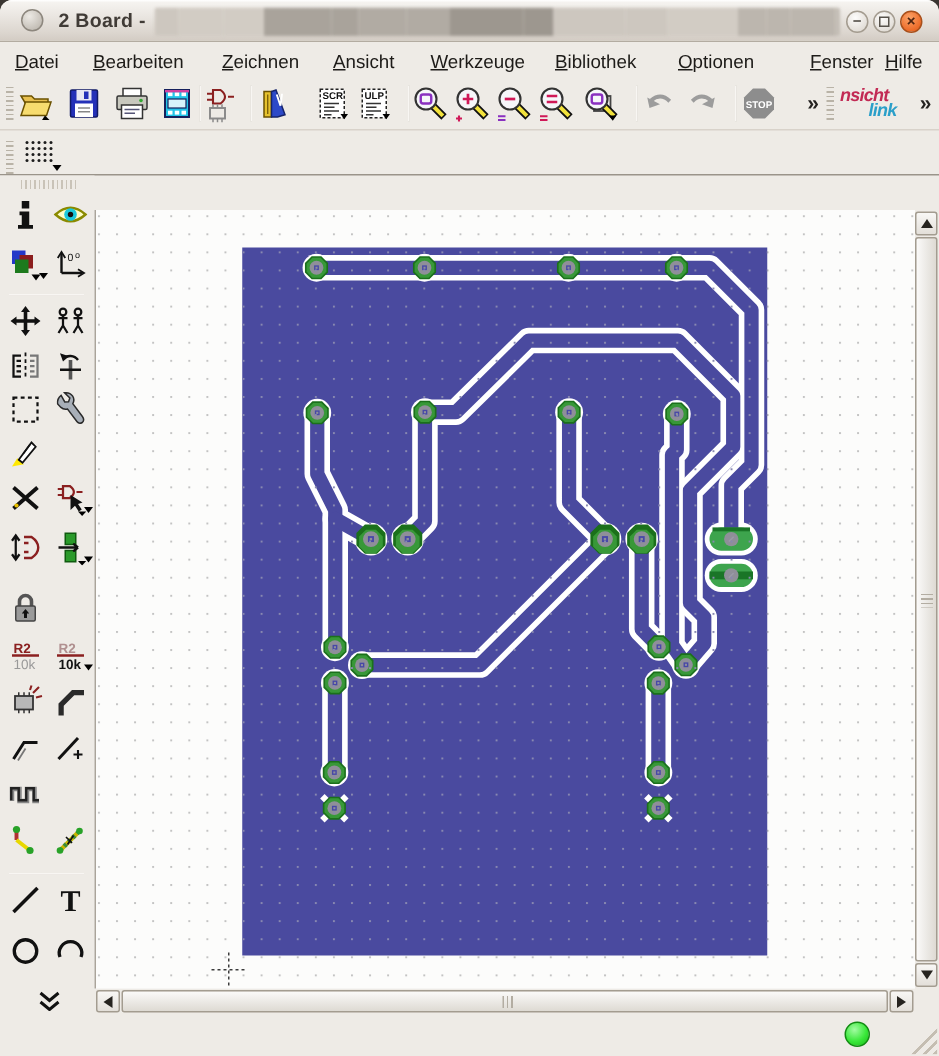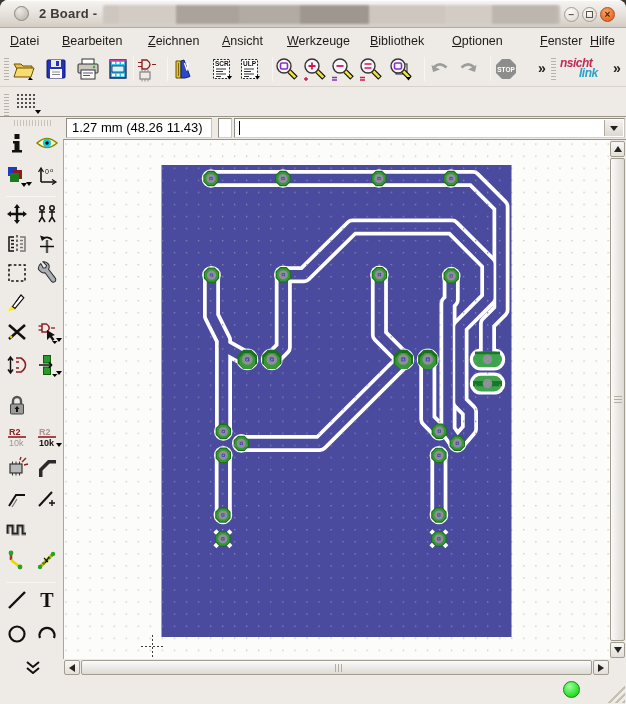--- a/index.html
+++ b/index.html
@@ -225,28 +225,20 @@
 
   <div id="toolbar-grid">
     <div class="tb-grip-v" style="height:22px;"></div>
     <div id="grid-btn">
       <svg width="30" height="24" viewBox="0 0 30 24">
           <use href="#grid-icon"></use>
         </svg>
     </div>
   </div>
 
-  <div id="param-bar">
-    <div class="sunken" id="coord-box">1.27 mm (48.26 11.43)</div>
-    <div class="sunken" id="mini-box"></div>
-    <div class="sunken" id="combo-box">
-      <div class="cursor"></div>
-      <div class="dd"></div>
-    </div>
-  </div>
 
   <div id="side-toolbar">
     <div class="htb-grip"></div>
   <div class="side-icon" style="left: 16.5px; top: 26px;"><svg width="24" height="24" viewBox="0 0 24 24">
           <use href="#info-icon"></use>
         </svg></div>
       <div class="side-icon" style="left: 46.5px; top: 26px;"><svg width="24" height="24" viewBox="0 0 24 24">
           <use href="#show-icon"></use>
         </svg></div>
       <div class="side-icon" style="left: 16.5px; top: 59px;"><svg width="24" height="24" viewBox="0 0 24 24">

